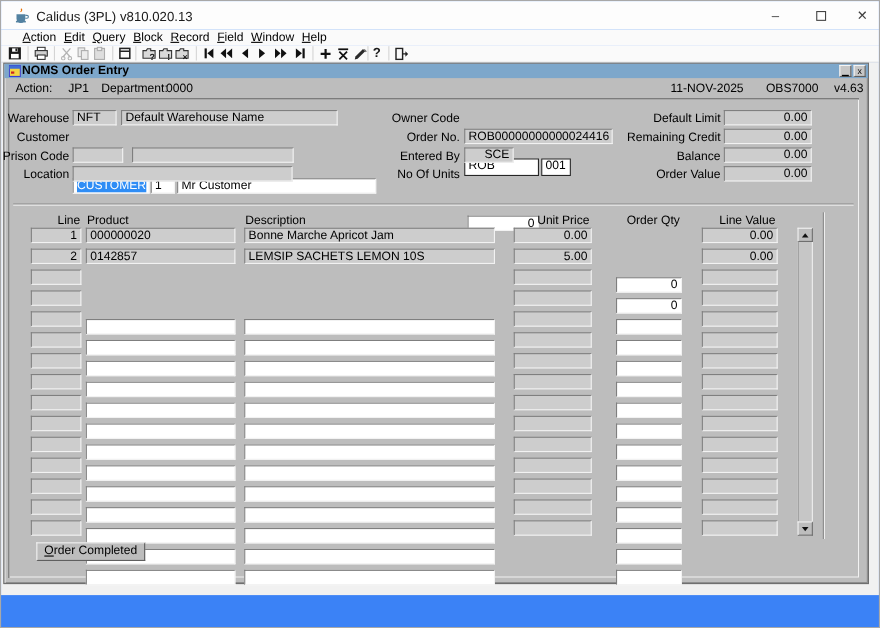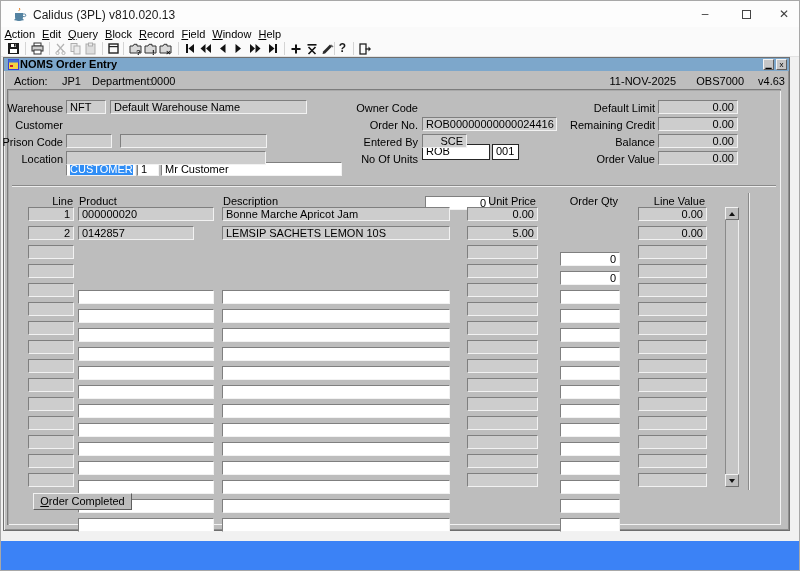--- a/index.html
+++ b/index.html
@@ -6,21 +6,21 @@
   html,body { width:800px; height:571px; overflow:hidden; }
   body { font-family:"Liberation Sans", sans-serif; }
   #screen { position:relative; width:800px; height:571px; background:#3b82f6;
             box-shadow: inset 0 0 0 1px #a8a8a8; }
 
   
   .titlebar { position:absolute; left:1px; top:1px; width:798px; height:26px; background:#fdfdfd; }
   .app-title { position:absolute; left:32px; top:7px; font-size:12px; color:#1b1b1b; }
   .win-btn { position:absolute; top:0; width:34px; height:26px; display:flex; align-items:center; justify-content:center;
              color:#404040; font-size:12px; }
-  .menubar { position:absolute; left:1px; top:27px; width:798px; height:14px; background:#fafafa; display:flex; padding-left:0; }
+  .menubar { position:absolute; left:1px; top:27px; width:798px; height:14px; background:#fafafa; display:flex; padding-left:16px; }
   .menu-item { display:inline-block; font-size:11px; color:#000; padding:1px 3.5px 0 3.5px; line-height:13px; }
   .menu-item::first-letter { text-decoration:underline; }
   .toolbar { position:absolute; left:1px; top:41px; width:798px; height:16px; background:#fafafa;
              border-bottom:1px solid #e3e3e3; }
   .tb { position:absolute; top:0px; width:17px; height:15px; display:flex; align-items:center; justify-content:center; }
   .tbsep { position:absolute; top:1px; width:1px; height:13px; background:#d4d4d4; }
   .q-help { font-size:12px; font-weight:bold; color:#1a1a1a; line-height:13px; }
 
   
   .mdi { position:absolute; left:1px; top:57px; width:798px; height:484px; background:#f1f1f1; overflow:hidden; z-index:0; }
@@ -329,21 +329,21 @@
       <div>
         <div class="fld right" style="left: 28px; top: 207px; width: 46px; z-index: 3;">1</div>
         <div class="fld" style="left: 78px; top: 207px; width: 136px; z-index: 3;">000000020</div>
         <div class="fld" style="left: 222px; top: 207px; width: 228px; z-index: 3;">Bonne Marche Apricot Jam</div>
         <div class="fld right" style="left: 467px; top: 207px; width: 71px; z-index: 3;">0.00</div>
         <div class="fld white right" style="left: 560px; top: 207px; width: 60px; z-index: 3;">0</div>
         <div class="fld right" style="left: 638px; top: 207px; width: 69px; z-index: 3;">0.00</div>
       </div>
       <div>
         <div class="fld right" style="left: 28px; top: 226px; width: 46px; z-index: 3;">2</div>
-        <div class="fld" style="left: 78px; top: 226px; width: 116px; z-index: 3;">0142857</div>
+        <div class="fld" style="left: 78px; top: 226px; width: 136px; z-index: 3;">0142857</div>
         <div class="fld" style="left: 222px; top: 226px; width: 228px; z-index: 3;">LEMSIP SACHETS LEMON 10S</div>
         <div class="fld right" style="left: 467px; top: 226px; width: 71px; z-index: 3;">5.00</div>
         <div class="fld white right" style="left: 560px; top: 226px; width: 60px; z-index: 3;">0</div>
         <div class="fld right" style="left: 638px; top: 226px; width: 69px; z-index: 3;">0.00</div>
       </div>
       <div>
         <div class="fld right" style="left: 28px; top: 245px; width: 46px; z-index: 3;"></div>
         <div class="fld white" style="left: 78px; top: 245px; width: 136px; z-index: 3;"></div>
         <div class="fld white" style="left: 222px; top: 245px; width: 228px; z-index: 3;"></div>
         <div class="fld right" style="left: 467px; top: 245px; width: 71px; z-index: 3;"></div>

